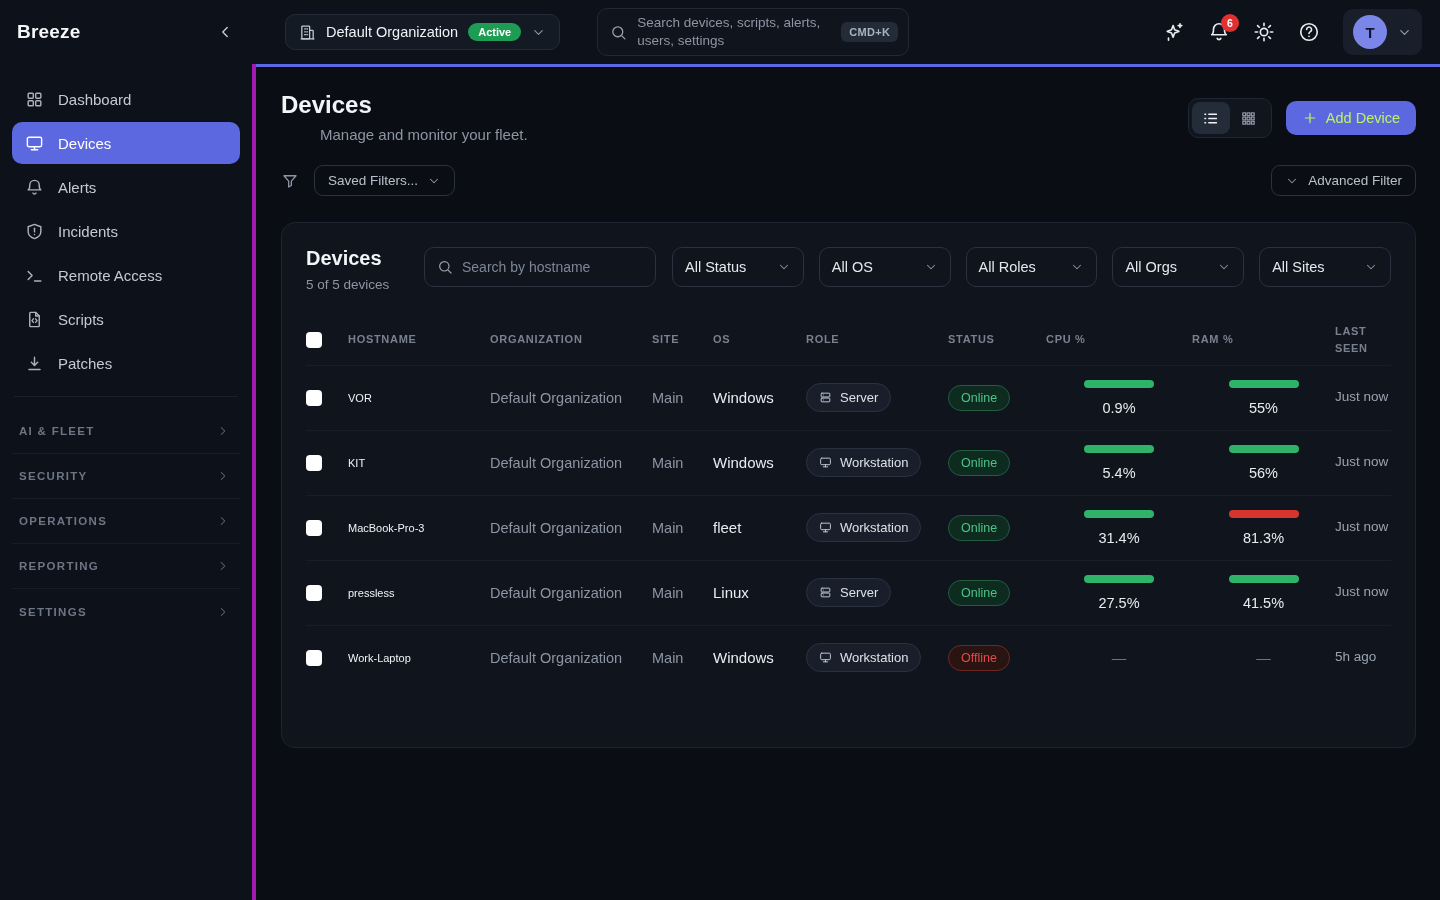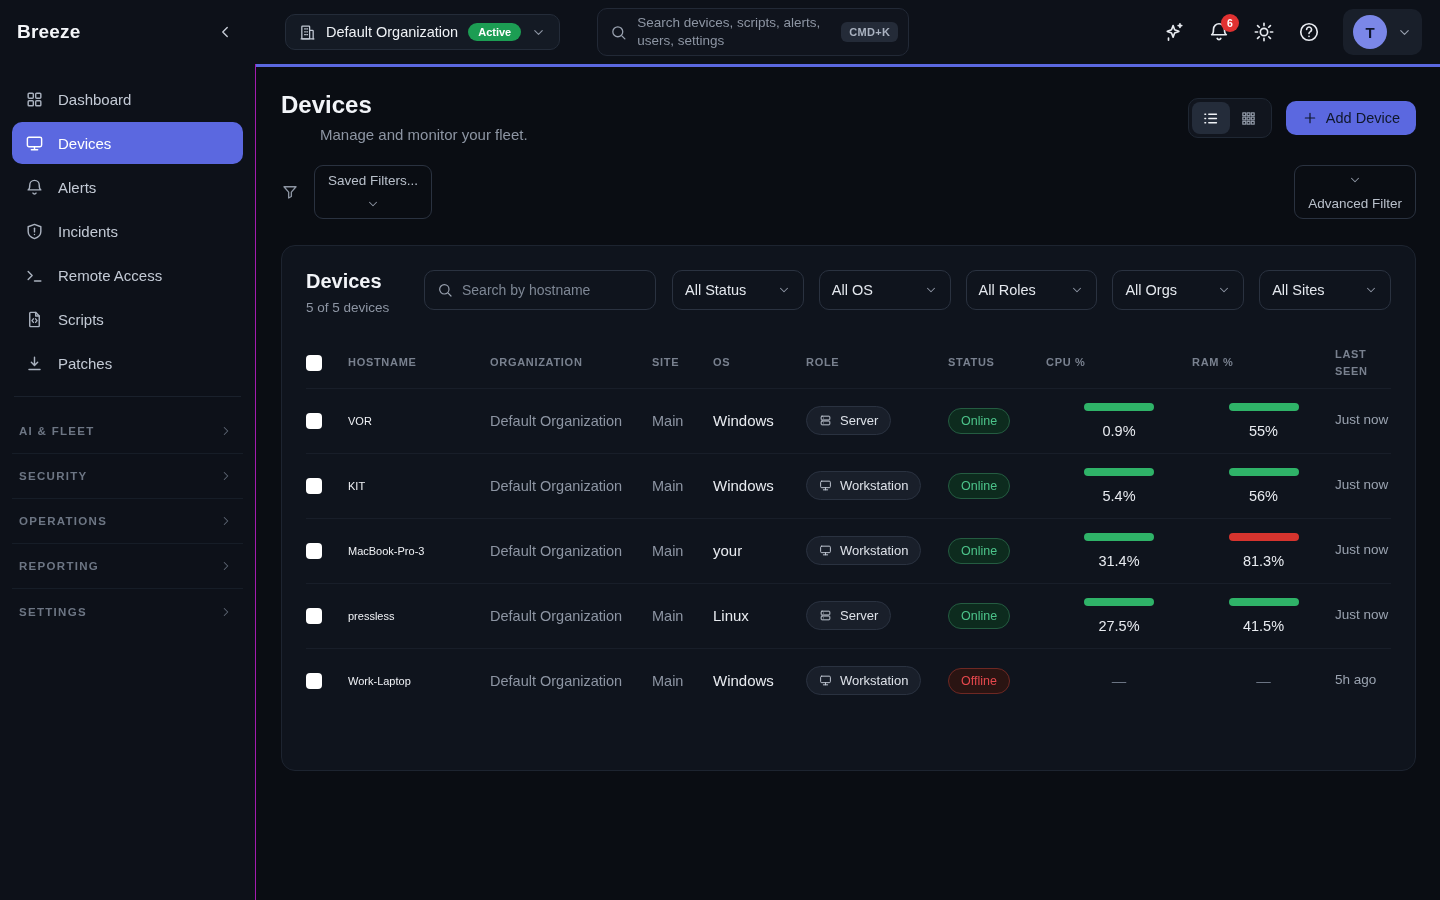--- a/index.html
+++ b/index.html
@@ -27,44 +27,44 @@
   .kbd { background:#242b38; border-radius:6px; padding:4px 8px; font-size:11px; font-weight:600; color:#aab2c0; letter-spacing:.3px; }
   .topbar-right { margin-left:auto; display:flex; align-items:center; gap:23px; padding-right:18px; }
   .tb-icon { color:#e8ebf0; cursor:pointer; position:relative; display:flex; }
   .bell-badge { position:absolute; top:-7px; right:-9px; min-width:18px; height:18px; border-radius:999px; background:#e03131; color:#fff; font-size:10.5px; font-weight:700; display:flex; align-items:center; justify-content:center; padding:0 4px; }
   .user-chip { display:flex; align-items:center; gap:10px; background:#191f2a; border-radius:10px; padding:6px 10px; cursor:pointer; }
   .avatar { width:34px; height:34px; border-radius:50%; background:#7b87e8; color:#10162e; font-size:15px; font-weight:600; display:flex; align-items:center; justify-content:center; }
   .user-chevron { color:#9aa2b0; }
 
   
   .shell { display:flex; height:836px; }
-  .sidebar { width:256px; flex:0 0 256px; background:#0d1119; border-right:1px solid #a21caf; padding:14px 12px 16px 12px; }
+  .sidebar { width:256px; flex:0 0 256px; background:#0d1119; border-right:4px solid #a21caf; padding:14px 12px 16px 12px; }
   .nav-item { height:42px; display:flex; align-items:center; gap:14px; padding:0 13px; border-radius:10px; color:#c3cad5; font-size:15px; cursor:pointer; margin-bottom:2px; }
   .nav-item .nav-ico { color:#aab2bf; display:flex; }
   .nav-item.active { background:#5b68e0; color:#ffffff; }
   .nav-item.active .nav-ico { color:#ffffff; }
   .side-divider { height:1px; background:#1a212c; margin:12px 2px; }
   .side-section { height:45px; display:flex; align-items:center; justify-content:space-between; padding:0 10px 0 7px; color:#6d7684; font-size:11.5px; font-weight:600; letter-spacing:1.3px; cursor:pointer; border-bottom:1px solid #161d27; }
   .side-section:last-child { border-bottom:none; }
   .side-section .chev { color:#5d6674; display:flex; }
 
   
   .main { flex:1; border-top:3px solid #5b68e0; background:#0a0d13; overflow:hidden; }
   .page-head { display:flex; justify-content:space-between; align-items:flex-start; padding:24px 24px 10px 25px; }
   .page-title { font-size:24px; font-weight:700; color:#f2f4f8; }
   .page-sub { margin-top:7px; font-size:15px; color:#8d95a3;margin-left:39px; }
   .head-actions { display:flex; gap:14px; align-items:center; margin-top:7px; }
   .view-toggle { display:flex; background:#11151e; border:1px solid #1f2733; border-radius:10px; padding:3px; }
   .vt-btn { width:38px; height:32px; display:flex; align-items:center; justify-content:center; border-radius:8px; color:#8d95a3; cursor:pointer; }
   .vt-btn.active { background:#242c3a; color:#f0f2f6; }
-  .add-device { display:flex; align-items:center; gap:8px; background:#5b68e0; color:#0f172a; border:none; border-radius:10px; padding:9px 16px; font-size:14.5px; font-family:inherit; cursor:pointer; }
+  .add-device { display:flex; align-items:center; gap:8px; background:#5b68e0; color:#bef264; border:none; border-radius:10px; padding:9px 16px; font-size:14.5px; font-family:inherit; cursor:pointer; }
 
   .filter-row { display:flex; align-items:center; gap:15px; padding:12px 24px 14px 25px; }
   .funnel { color:#8d95a3; display:flex; }
-  .chip-btn { display:flex; align-items:center; gap:9px; background:transparent; border:1px solid #2a3240; border-radius:9px; padding:7px 13px; color:#b9c0cb; font-size:13.5px; font-family:inherit; cursor:pointer;flex-direction:column; }
+  .chip-btn { display:flex; align-items:center; gap:9px; background:transparent; border:1px solid #2a3240; border-radius:9px; padding:7px 13px; color:#b9c0cb; font-size:13.5px; font-family:inherit; cursor:pointer; }
   .chip-btn .chev { color:#8d95a3; display:flex; }
   .advanced { margin-left:auto; }
 
   
   .panel { margin:12px 24px 0 25px; background:#0f141d; border:1px solid #1d2430; border-radius:14px; padding:24px 24px 20px 24px; height:526px; }
   .panel-top { display:flex; gap:16px; align-items:flex-start; margin-bottom:20px; }
   .panel-title-block { width:102px; flex:0 0 102px; }
   .panel-title { font-size:20px; font-weight:700; color:#f2f4f8; }
   .panel-count { margin-top:5px; font-size:13.5px; line-height:1.45; color:#8d95a3; }
   .host-search { flex:0 0 220px; display:flex; align-items:center; gap:9px; border:1px solid #2a3240; border-radius:10px; padding:0 12px; height:40px; background:transparent; }
@@ -514,21 +514,21 @@
           </div>
           <div class="trow">
             <div class="col-check">
               <div class="checkbox"></div>
             </div>
             <div class="host col-host">MacBook-Pro-3</div>
             <div class="col-org">
               <div class="org-cell">Default Organization</div>
             </div>
             <div class="dim col-site">Main</div>
-            <div class="os-cell col-os">your</div>
+            <div class="os-cell col-os">fleet</div>
             <div class="col-role"><span class="role-badge">
                 <span class="rico">
                   <svg width="13" height="13" viewBox="0 0 24 24" fill="none" stroke="currentColor" stroke-width="1.8" stroke-linecap="round" stroke-linejoin="round">
                     <rect x="3" y="4" width="18" height="12" rx="2"></rect>
                     <path d="M12 16v4M8 20h8"></path>
                   </svg>
                 </span>
                 <span>Workstation</span>
               </span></div>
             <div class="col-status"><span class="status-badge online">Online</span></div>

